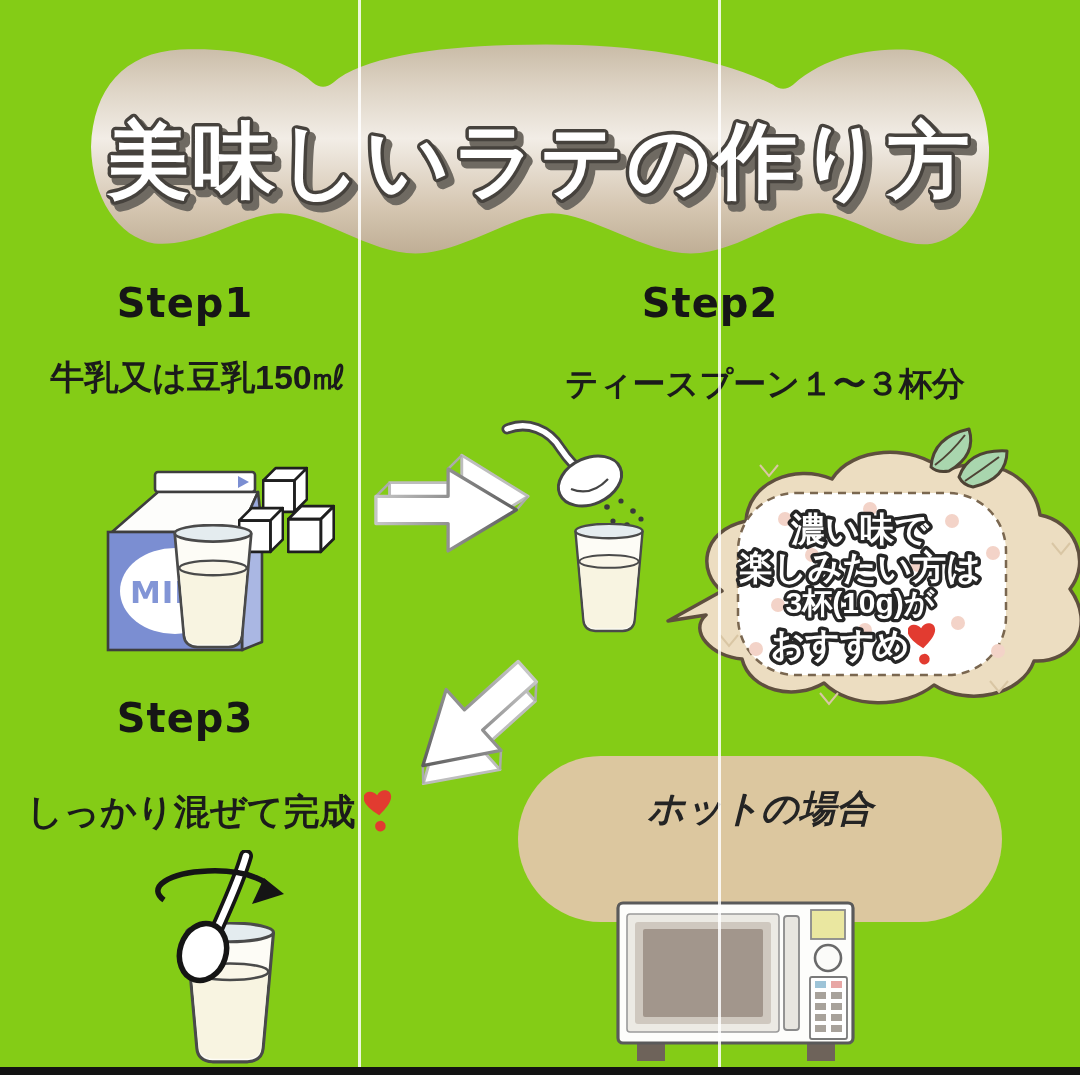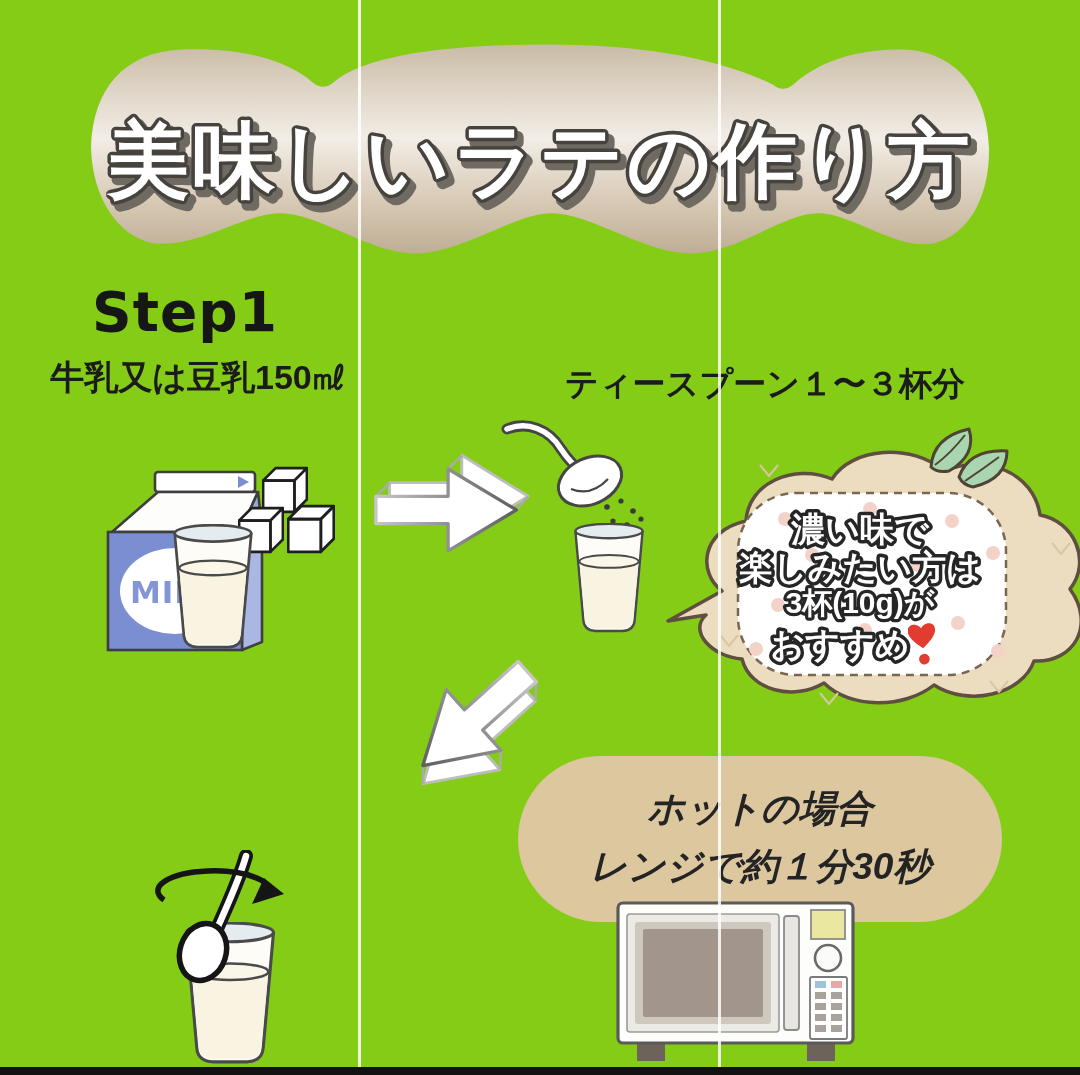--- a/index.html
+++ b/index.html
@@ -1,19 +1,19 @@
 <!DOCTYPE html>
 <html><head>
 <meta charset="utf-8">
 <style>
   html,body{margin:0;padding:0;background:#888;}
   #canvas{position:relative;width:1080px;height:1075px;background:#84cc16;overflow:hidden;
           font-family:"Liberation Sans","DejaVu Sans",sans-serif;}
   .abs{position:absolute;}
-  .step-heading{font-weight:bold;font-size:55px;color:#161616;text-align:center;letter-spacing:1px;
+  .step-heading{font-weight:bold;font-size:40px;color:#161616;text-align:center;letter-spacing:1px;
                 font-family:"DejaVu Sans","Liberation Sans",sans-serif;}
   .jp{font-weight:bold;color:#1b1b1b;text-align:center;
       font-family:"Liberation Sans","DejaVu Sans",sans-serif;}
   .s1l1{font-size:34px;}
   .s1l2{font-size:32px;}
   .s2l1{font-size:33px;}
   .s3l1{font-size:36px;display:flex;align-items:center;justify-content:center;gap:8px;}
   .pill{background:#dcc79f;border-radius:84px;}
   .pill .jp{font-size:37px;color:#242424;font-style:italic;}
   .seam{position:absolute;top:0;height:1067px;width:3px;background:rgba(255,255,255,0.85);z-index:50;}
@@ -80,20 +80,22 @@
       C 554 224 500 184 462 184
       C 424 184 372 224 326 224
       C 280 224 230 184 192 184
       C 154 184 112 218 66 214
       C 30 208 4 168 3 118 Z"></path>
     <text x="455" y="166" text-anchor="middle" font-size="82" font-weight="bold" font-family="DejaVu Sans, Liberation Sans, sans-serif" fill="#6f6a62" stroke="#6f6a62" stroke-width="9" paint-order="stroke" stroke-linejoin="round" letter-spacing="3">美味しいラテの作り方</text>
     <text x="450" y="160" text-anchor="middle" font-size="82" font-weight="bold" font-family="DejaVu Sans, Liberation Sans, sans-serif" fill="#ffffff" stroke="#46423d" stroke-width="7" paint-order="stroke" stroke-linejoin="round" letter-spacing="3">美味しいラテの作り方</text>
   </svg>
 
   <div class="abs step-heading" style="left:20px;top:280px;width:330px">Step1</div>
+  <div class="abs step-heading" style="left:545px;top:280px;width:330px">Step2</div>
+  <div class="abs step-heading" style="left:20px;top:695px;width:330px">Step3</div>
 
   <div class="abs jp s1l1" style="left:0px;top:355px;width:396px">牛乳又は豆乳150㎖</div>
 
   <div class="abs jp s2l1" style="left:548px;top:362px;width:434px">ティースプーン１〜３杯分</div>
 
   <svg class="abs" style="left:90px;top:460px" width="250" height="205" viewBox="0 0 250 205">
     <g>
       <rect x="65" y="12" width="100" height="20" rx="3" fill="#ffffff" stroke="#3e3e3e" stroke-width="2.6"></rect>
       <path d="M148 16 l11 6 l-11 6 z" fill="#7b8ed2"></path>
       <polygon points="22,72 68,32 168,32 150,72" fill="#fdfdfb" stroke="#3e3e3e" stroke-width="2.6" stroke-linejoin="round"></polygon>
@@ -202,24 +204,29 @@
         <g stroke="#ababab" stroke-width="2.6">
           <line x1="4" y1="50" x2="18" y2="36"></line>
           <line x1="78" y1="22" x2="92" y2="8"></line>
           <line x1="148" y1="64" x2="160" y2="50"></line>
         </g>
         <path d="M4 50 L78 50 L78 22 L148 64 L78 106 L78 78 L4 78 Z" stroke="url(#agrad)" stroke-width="3.4"></path>
       </g>
     </svg>
   </div>
 
+  <div class="abs jp s3l1" style="left:0px;top:788px;width:420px">
+    <span>しっかり混ぜて完成</span>
+    <svg width="30" height="46" viewBox="0 0 26 40">
+      <use href="#heartex" width="26" height="40"></use>
+    </svg>
+  </div>
 
   <div class="abs pill" style="left:518px;top:756px;width:484px;height:166px">
     <div class="abs jp" style="left:0;top:28px;width:484px">ホットの場合</div>
-    <div class="abs jp" style="left:0;top:86px;width:484px">レンジで約１分30秒</div>
   </div>
 
   <svg class="abs" style="left:118px;top:850px" width="235" height="220" viewBox="0 0 235 220">
     <use href="#glass" x="38" y="72" width="148" height="145"></use>
     <g>
       <path d="M128 6 C120 34 106 62 95 88" fill="none" stroke="#151515" stroke-width="14" stroke-linecap="round"></path>
       <path d="M128 6 C120 34 106 62 95 88" fill="none" stroke="#ffffff" stroke-width="6.5" stroke-linecap="round"></path>
       <ellipse cx="85" cy="102" rx="23" ry="29" transform="rotate(18 85 102)" fill="#ffffff" stroke="#151515" stroke-width="5.5"></ellipse>
     </g>
     <g>

